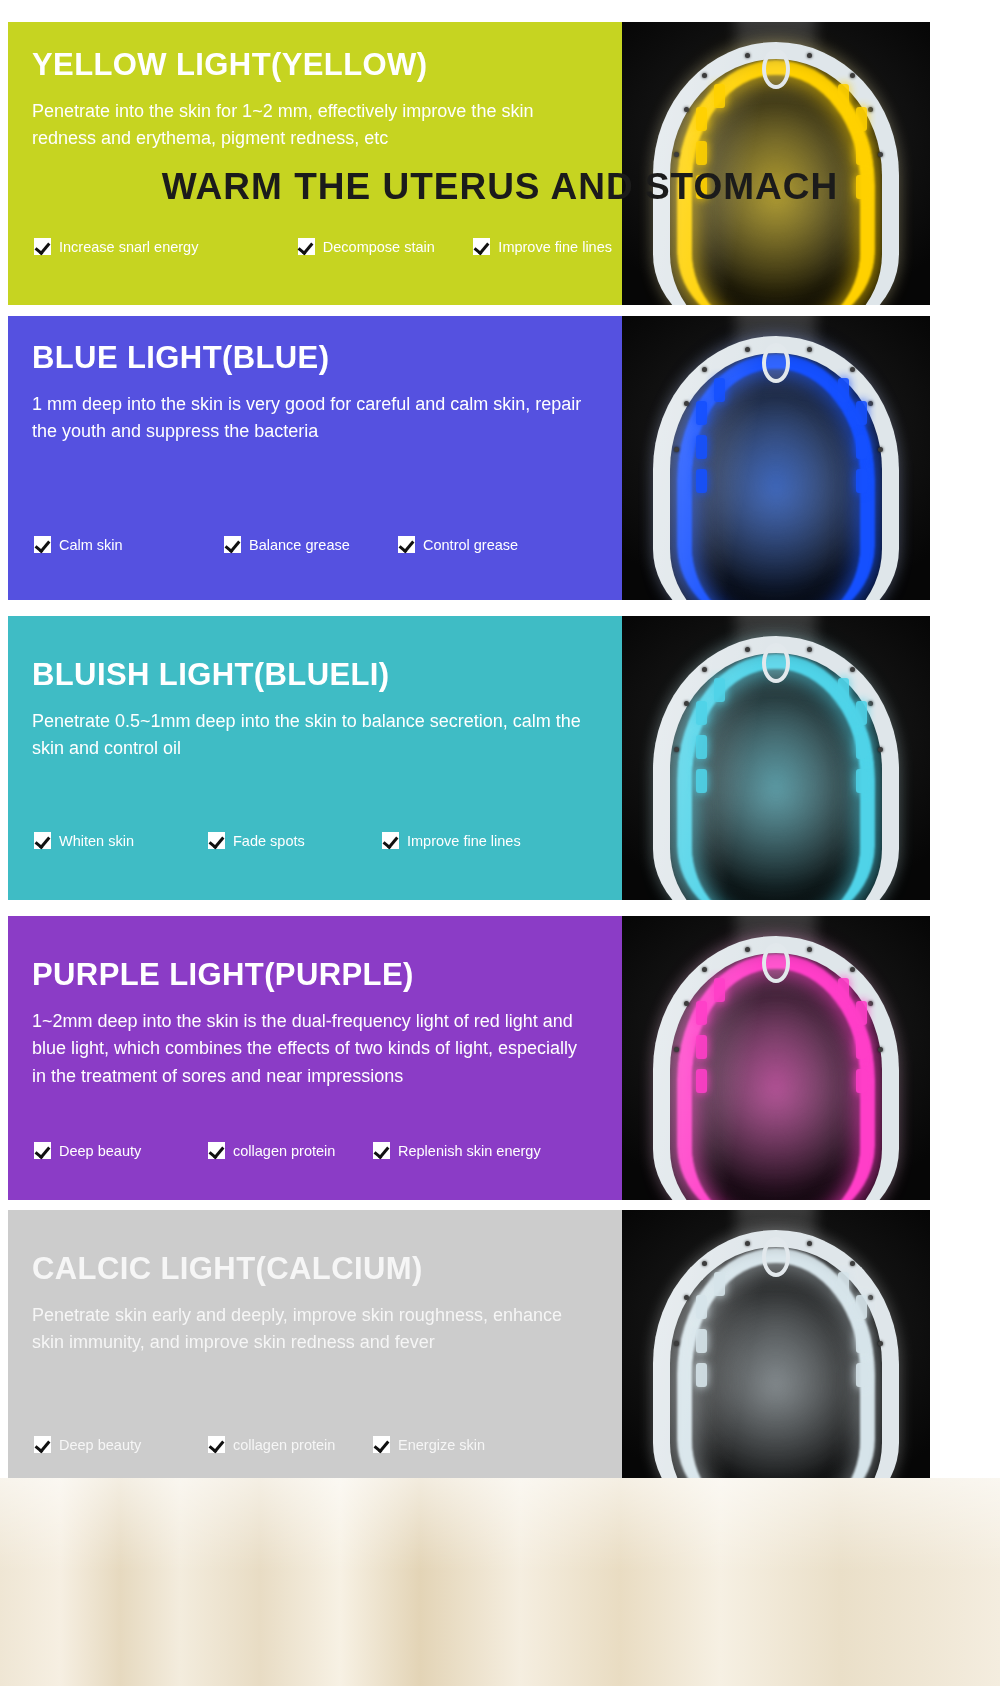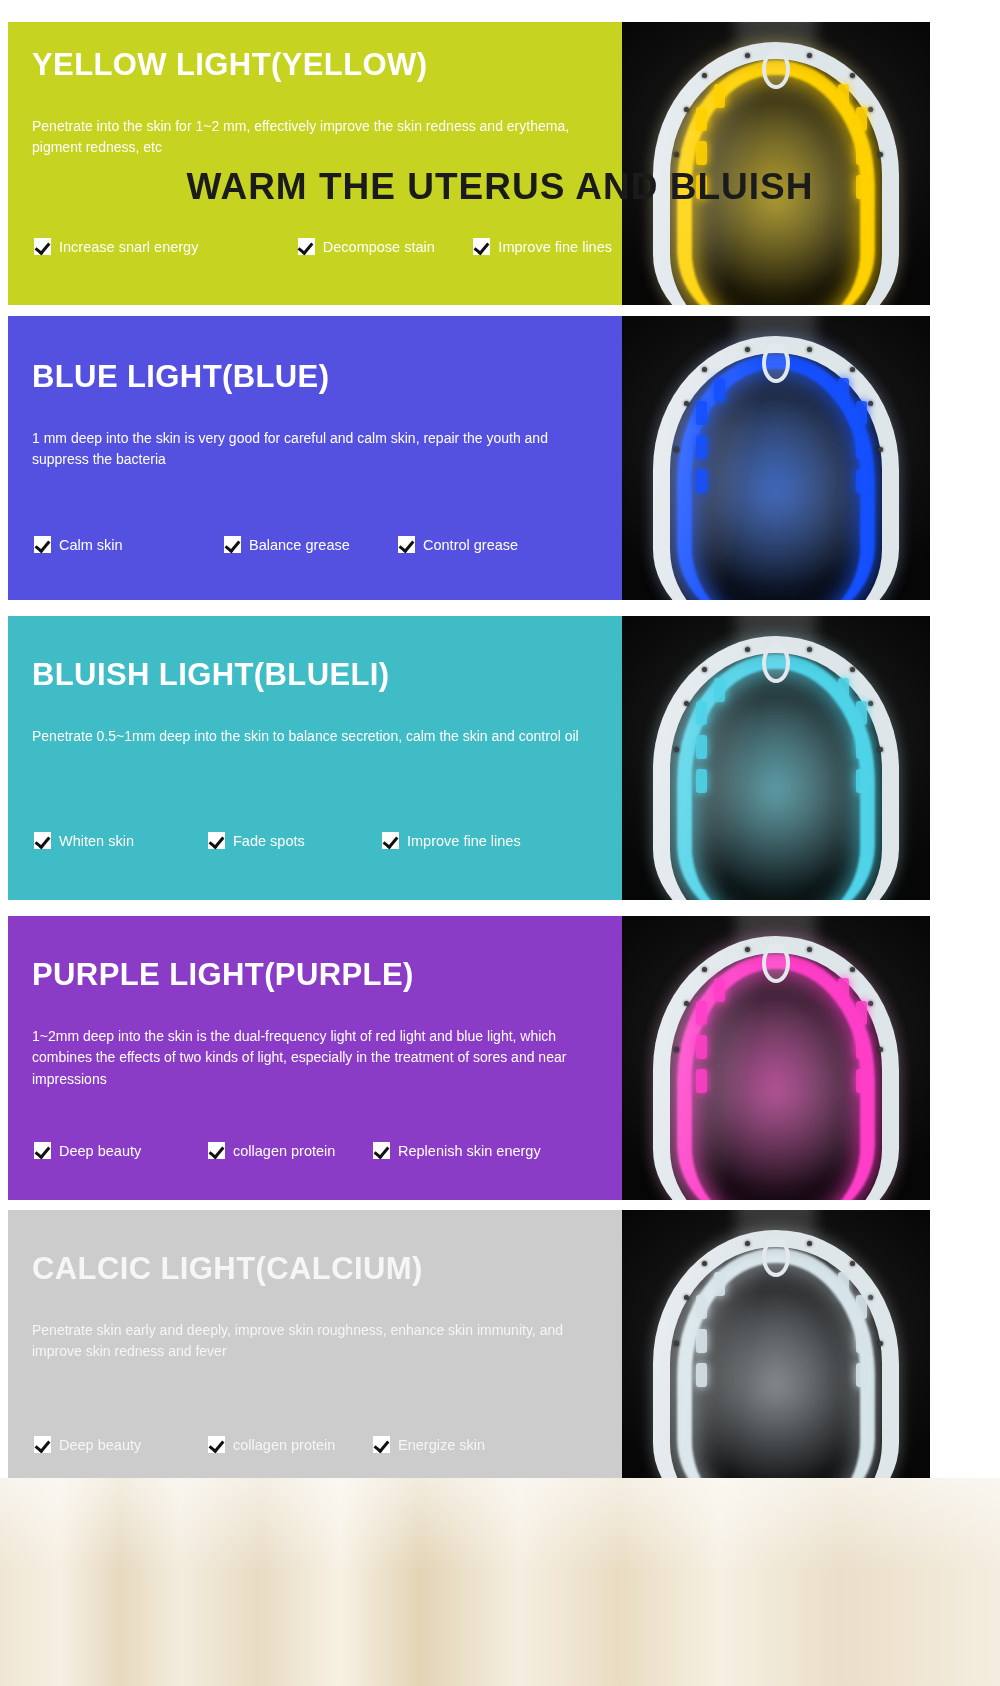--- a/index.html
+++ b/index.html
@@ -29,22 +29,22 @@
   }
   .panel .title {
     font-size:31px;
     font-weight:bold;
     color:#ffffff;
     letter-spacing:0.4px;
     line-height:1.1;
     white-space:nowrap;
   }
   .panel .body {
-    margin-top:34px;
-    font-size:14px;
+    margin-top:16px;
+    font-size:18px;
     line-height:1.52;
     color:#ffffff;
     font-weight:400;
     max-width:560px;
   }
   .panel .checks {
     position:absolute;
     left:26px;
     right:10px;
     display:flex;
@@ -226,21 +226,21 @@
             <span class="led" style="left: 76%; top: 42%; background: rgb(255, 209, 0); box-shadow: rgb(255, 209, 0) 0px 0px 10px;"></span>
             <span class="led" style="left: 76%; top: 54%; background: rgb(255, 209, 0); box-shadow: rgb(255, 209, 0) 0px 0px 10px;"></span>
             <span class="led" style="left: 30%; top: 22%; background: rgb(255, 209, 0); box-shadow: rgb(255, 209, 0) 0px 0px 10px;"></span>
             <span class="led" style="left: 70%; top: 22%; background: rgb(255, 209, 0); box-shadow: rgb(255, 209, 0) 0px 0px 10px;"></span>
           </div>
         </div>
     </div>
   </div>
 
   <div class="panel" id="panel-1" style="top: 316px; height: 284px; background: rgb(85, 81, 224);">
-    <div class="text-col" style="padding-top:44px;">
+    <div class="text-col" style="padding-top:25px;">
       <div class="title">BLUE LIGHT(BLUE)</div>
       <div class="body">1 mm deep into the skin is very good for careful and calm skin, repair the youth and suppress the bacteria</div>
       <div class="checks" style="top:220px;">
         <div class="check-item" style="width:190px;">
           <span class="check-box"></span>
           <span class="check-label">Calm skin</span>
         </div>
         <div class="check-item" style="width:174px;">
           <span class="check-box"></span>
           <span class="check-label">Balance grease</span>
@@ -426,15 +426,15 @@
             <span class="led" style="left: 76%; top: 42%; background: rgb(214, 228, 234); box-shadow: rgb(214, 228, 234) 0px 0px 10px;"></span>
             <span class="led" style="left: 76%; top: 54%; background: rgb(214, 228, 234); box-shadow: rgb(214, 228, 234) 0px 0px 10px;"></span>
             <span class="led" style="left: 30%; top: 22%; background: rgb(214, 228, 234); box-shadow: rgb(214, 228, 234) 0px 0px 10px;"></span>
             <span class="led" style="left: 70%; top: 22%; background: rgb(214, 228, 234); box-shadow: rgb(214, 228, 234) 0px 0px 10px;"></span>
           </div>
         </div>
     </div>
   </div>
 
   <div class="bottom-band"></div>
-  <div class="bottom-title">WARM THE UTERUS AND BLUISH</div>
+  <div class="bottom-title">WARM THE UTERUS AND STOMACH</div>
 
 </div>
 
 </body></html>

